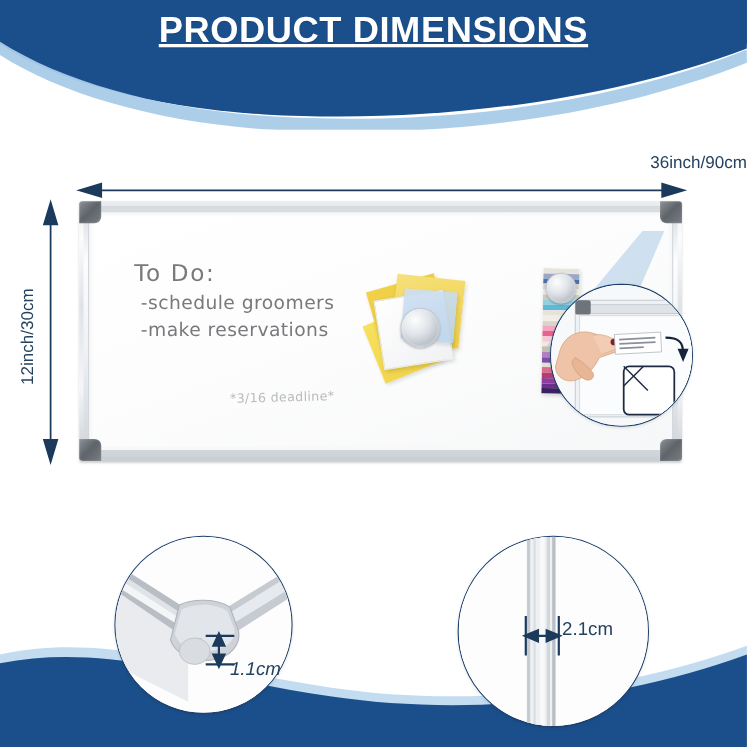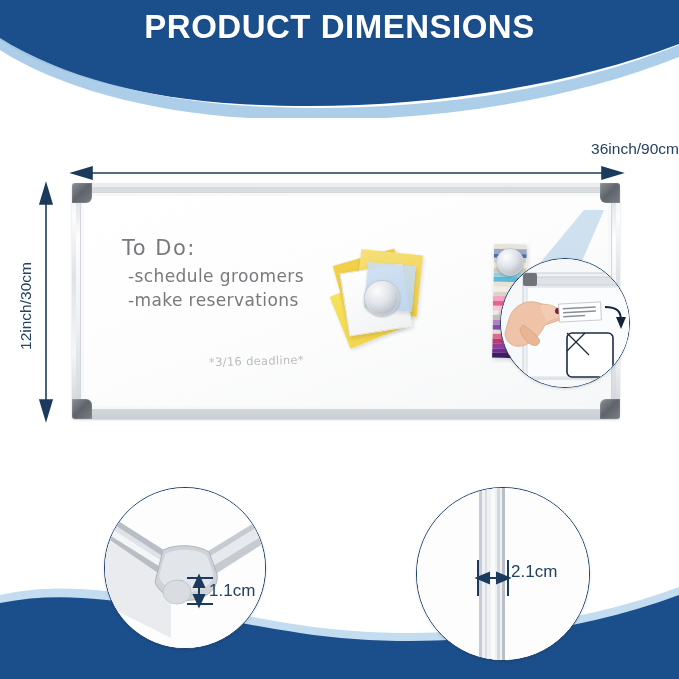--- a/index.html
+++ b/index.html
@@ -12,20 +12,21 @@
 
   
   .header-wrap{position:absolute;left:0;top:0;width:679px;height:118px;overflow:hidden;}
   .header-svg{position:absolute;left:0;top:0;}
   .header-title{
     position:absolute;left:0;top:8px;width:679px;text-align:center;
     color:#ffffff;font-weight:bold;font-size:33px;letter-spacing:0.5px;
     font-family:"Liberation Sans", sans-serif;
     text-shadow:0 1px 1px rgba(0,0,0,.18);
     white-space:nowrap;
+    text-decoration:underline;
   }
 
   
   .footer-wrap{position:absolute;left:0;bottom:0;width:679px;height:110px;overflow:hidden;}
 
   
   .dim-label{
     position:absolute;color:#24425f;font-size:15.5px;
     font-family:"Liberation Sans", sans-serif;white-space:nowrap;
   }
@@ -118,21 +119,21 @@
     position:absolute;border-radius:50%;overflow:hidden;
     border:1.6px solid #1c3f6b;background:#fbfcfd;
     box-shadow:0 1px 3px rgba(0,0,0,.12);
   }
   .ci-main{left:500px;top:258px;width:128px;height:128px;background:#f7f9fb;}
   .ci-bl{left:104px;top:487px;width:160px;height:160px;background:#fdfdfe;}
   .ci-br{left:416px;top:487px;width:172px;height:172px;background:#fdfdfe;}
 
   .inset-svg{position:absolute;left:0;top:0;}
 
-  .cm-bl{left:209px;top:581px;}
+  .cm-bl{left:209px;top:599px;font-style:italic;}
   .cm-br{left:511px;top:562px;}
 
   
   .overlay{position:absolute;left:0;top:0;width:679px;height:679px;pointer-events:none;}
 </style>
 </head>
 <body>
 
 <div id="stage">
 

